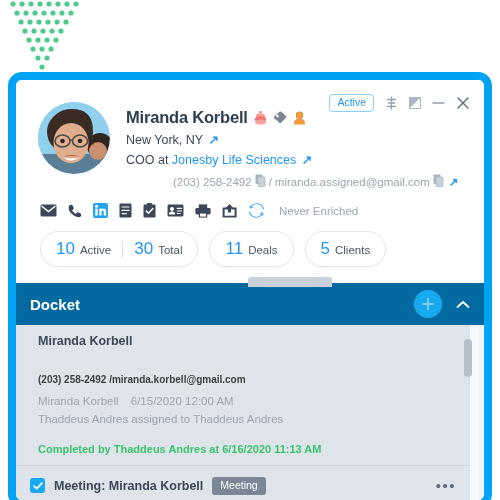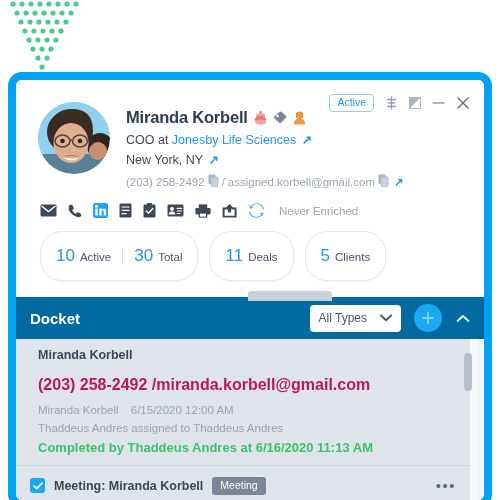--- a/index.html
+++ b/index.html
@@ -43,21 +43,21 @@
   .person-name{
     font-size:16.5px;font-weight:bold;color:#2c3e50;letter-spacing:-0.2px;
     white-space:nowrap;
   }
   .mini-ico{display:inline-block;vertical-align:middle;line-height:0;}
 
   .subline{font-size:12.5px;color:#3c4858;margin-top:5px;white-space:nowrap;}
   .link-blue{color:#2196f3;}
   .ext-arrow{color:#2196f3;font-weight:bold;margin-left:2px;display:inline-block;}
 
-  .contact-line{font-size:11.5px;color:#9aa5b1;margin-top:7px;white-space:nowrap;display:flex;align-items:center;gap:3px;}
+  .contact-line{font-size:11.5px;color:#9aa5b1;margin-top:7px;white-space:nowrap;display:flex;align-items:center;gap:3px;margin-left:47px;}
   .contact-line .sep{color:#9aa5b1;}
 
   
   .win-controls{
     position:absolute;right:14px;top:14px;display:flex;align-items:center;gap:11px;
   }
   .badge-active{
     border:1px solid #8ecdf6;color:#2196f3;background:#fff;border-radius:4px;
     font-size:10.5px;padding:2px 7px 3px;line-height:1;
   }
@@ -65,21 +65,21 @@
 
   
   .action-row{display:flex;align-items:center;gap:11px;margin:14px 0 0 8px;}
   .action-row .ai{line-height:0;display:inline-block;}
   .enrich-text{font-size:11.5px;color:#9aa5b1;margin-left:3px;}
 
   
   .stats{display:flex;gap:11px;margin:13px 0 10px 8px;}
   .pill{
     border:1px solid #e3e8ee;border-radius:22px;background:#fff;
-    padding:14px 15px;display:flex;align-items:baseline;gap:5px;
+    padding:7px 15px;display:flex;align-items:baseline;gap:5px;
     box-shadow:0 1px 2px rgba(24,40,70,.05);
   }
   .pill .num{font-size:17px;color:#2196f3;font-weight:normal;}
   .pill .lbl{font-size:11.5px;color:#4a5568;}
   .pill .divider{
     width:1px;height:17px;background:#dbe2ea;margin:0 6px;align-self:center;
   }
 
   
   .docket-head{
@@ -111,25 +111,25 @@
   .scrollbar-track{
     position:absolute;right:6px;top:0;bottom:0;width:8px;background:#f7f9fb;
   }
   .scrollbar-thumb{
     position:absolute;right:6px;top:14px;width:8px;height:38px;border-radius:5px;
     background:#b6bfc9;
   }
 
   .docket-item{padding:9px 14px 10px 22px;border-bottom:1px solid #cdd5de;}
   .di-name{font-size:12.5px;font-weight:bold;color:#3c4858;}
-  .di-contact{font-size:16px;font-weight:bold;color:#be185d;margin-top:14px;}
+  .di-contact{font-size:10px;font-weight:bold;color:#404040;margin-top:26px;}
   .di-meta{font-size:11.5px;color:#9aa5b1;margin-top:10px;}
   .di-meta .when{margin-left:9px;}
   .di-assign{font-size:11.5px;color:#9aa5b1;margin-top:6px;}
-  .di-complete{font-size:13px;color:#3bc46c;font-weight:bold;margin-top:6px;}
+  .di-complete{font-size:11px;color:#3bc46c;font-weight:bold;margin-top:18px;}
 
   .docket-item2{
     padding:11px 14px 12px 14px;display:block;position:relative;
   }
   .row2-top{display:flex;align-items:center;gap:9px;justify-content:flex-end;}
   .checkbox{
     width:15px;height:15px;border-radius:3px;background:#18a9f0;
     display:flex;align-items:center;justify-content:center;flex:0 0 auto;cursor:pointer;
   }
   .di2-title{font-size:12.5px;font-weight:bold;color:#3c4858;}
@@ -288,40 +288,40 @@
               <span class="mini-ico">
                 <svg width="13" height="14" viewBox="0 0 13 14">
                   <circle cx="6.5" cy="4.2" r="3.4" fill="#f59council"></circle>
                   <circle cx="6.5" cy="4.2" r="3.4" fill="#f5993f"></circle>
                   <path d="M0.8 13.5 Q0.8 7.6 6.5 7.6 Q12.2 7.6 12.2 13.5 Z" fill="#f5993f"></path>
                 </svg>
               </span>
             </div>
 
             <div class="subline">
+              <span>New York, NY</span>
+              <span class="ext-arrow">↗</span>
+            </div>
+
+            <div class="subline">
               <span>COO at</span>
               <span class="link-blue">Jonesby Life Sciences</span>
-              <span class="ext-arrow">↗</span>
-            </div>
-
-            <div class="subline">
-              <span>New York, NY</span>
               <span class="ext-arrow">↗</span>
             </div>
 
             <div class="contact-line">
               <span>(203) 258-2492</span>
               <span>
                 <svg width="11" height="13" viewBox="0 0 11 13">
                   <rect x="0.5" y="0.5" width="7" height="9.5" rx="1" fill="#aab6c3"></rect>
                   <rect x="3" y="3" width="7" height="9.5" rx="1" fill="#c8d2dc" stroke="#aab6c3" stroke-width="0.8"></rect>
                 </svg>
               </span>
               <span class="sep">/</span>
-              <span>assigned.korbell@gmail.com</span>
+              <span>miranda.assigned@gmail.com</span>
               <span>
                 <svg width="11" height="13" viewBox="0 0 11 13">
                   <rect x="0.5" y="0.5" width="7" height="9.5" rx="1" fill="#aab6c3"></rect>
                   <rect x="3" y="3" width="7" height="9.5" rx="1" fill="#c8d2dc" stroke="#aab6c3" stroke-width="0.8"></rect>
                 </svg>
               </span>
               <span class="ext-arrow">↗</span>
             </div>
           </div>
         </div>
@@ -413,28 +413,20 @@
           <div class="pill">
             <span class="num">5</span>
             <span class="lbl">Clients</span>
           </div>
         </div>
       </div>
 
       <div class="docket-head">
         <div class="peek-tab"></div>
         <span class="docket-title">Docket</span>
-        <div class="type-select">
-          <span>All Types</span>
-          <span style="line-height:0;">
-            <svg width="12" height="8" viewBox="0 0 12 8">
-              <path d="M1 1.5 L6 6.3 L11 1.5" fill="none" stroke="#4a5568" stroke-width="1.9" stroke-linecap="round" stroke-linejoin="round"></path>
-            </svg>
-          </span>
-        </div>
         <div class="plus-btn">
           <svg width="14" height="14" viewBox="0 0 14 14">
             <g stroke="#7ed0f8" stroke-width="1.9" stroke-linecap="round">
               <line x1="7" y1="2" x2="7" y2="12"></line>
               <line x1="2" y1="7" x2="12" y2="7"></line>
             </g>
           </svg>
         </div>
         <span class="collapse-btn">
           <svg width="14" height="9" viewBox="0 0 14 9">

